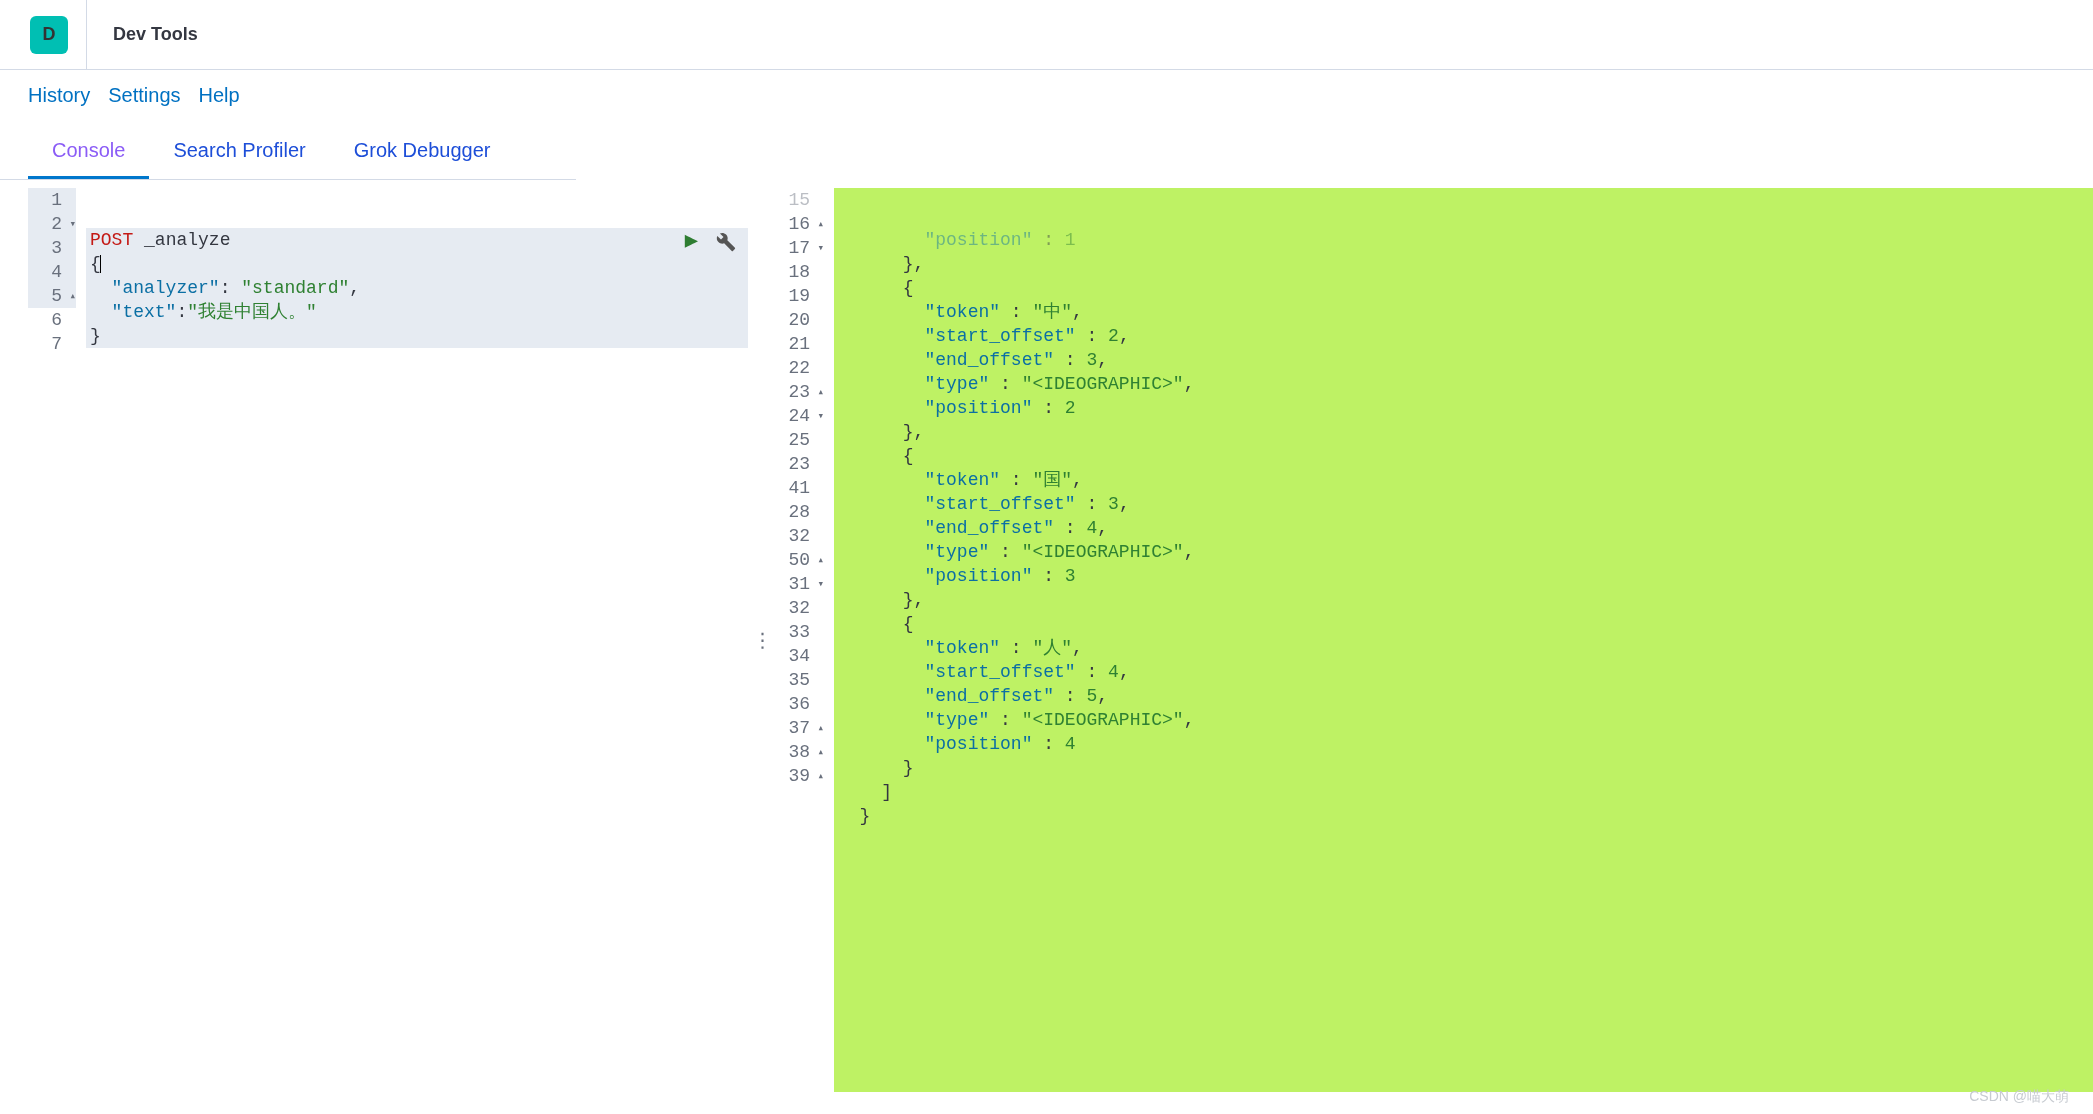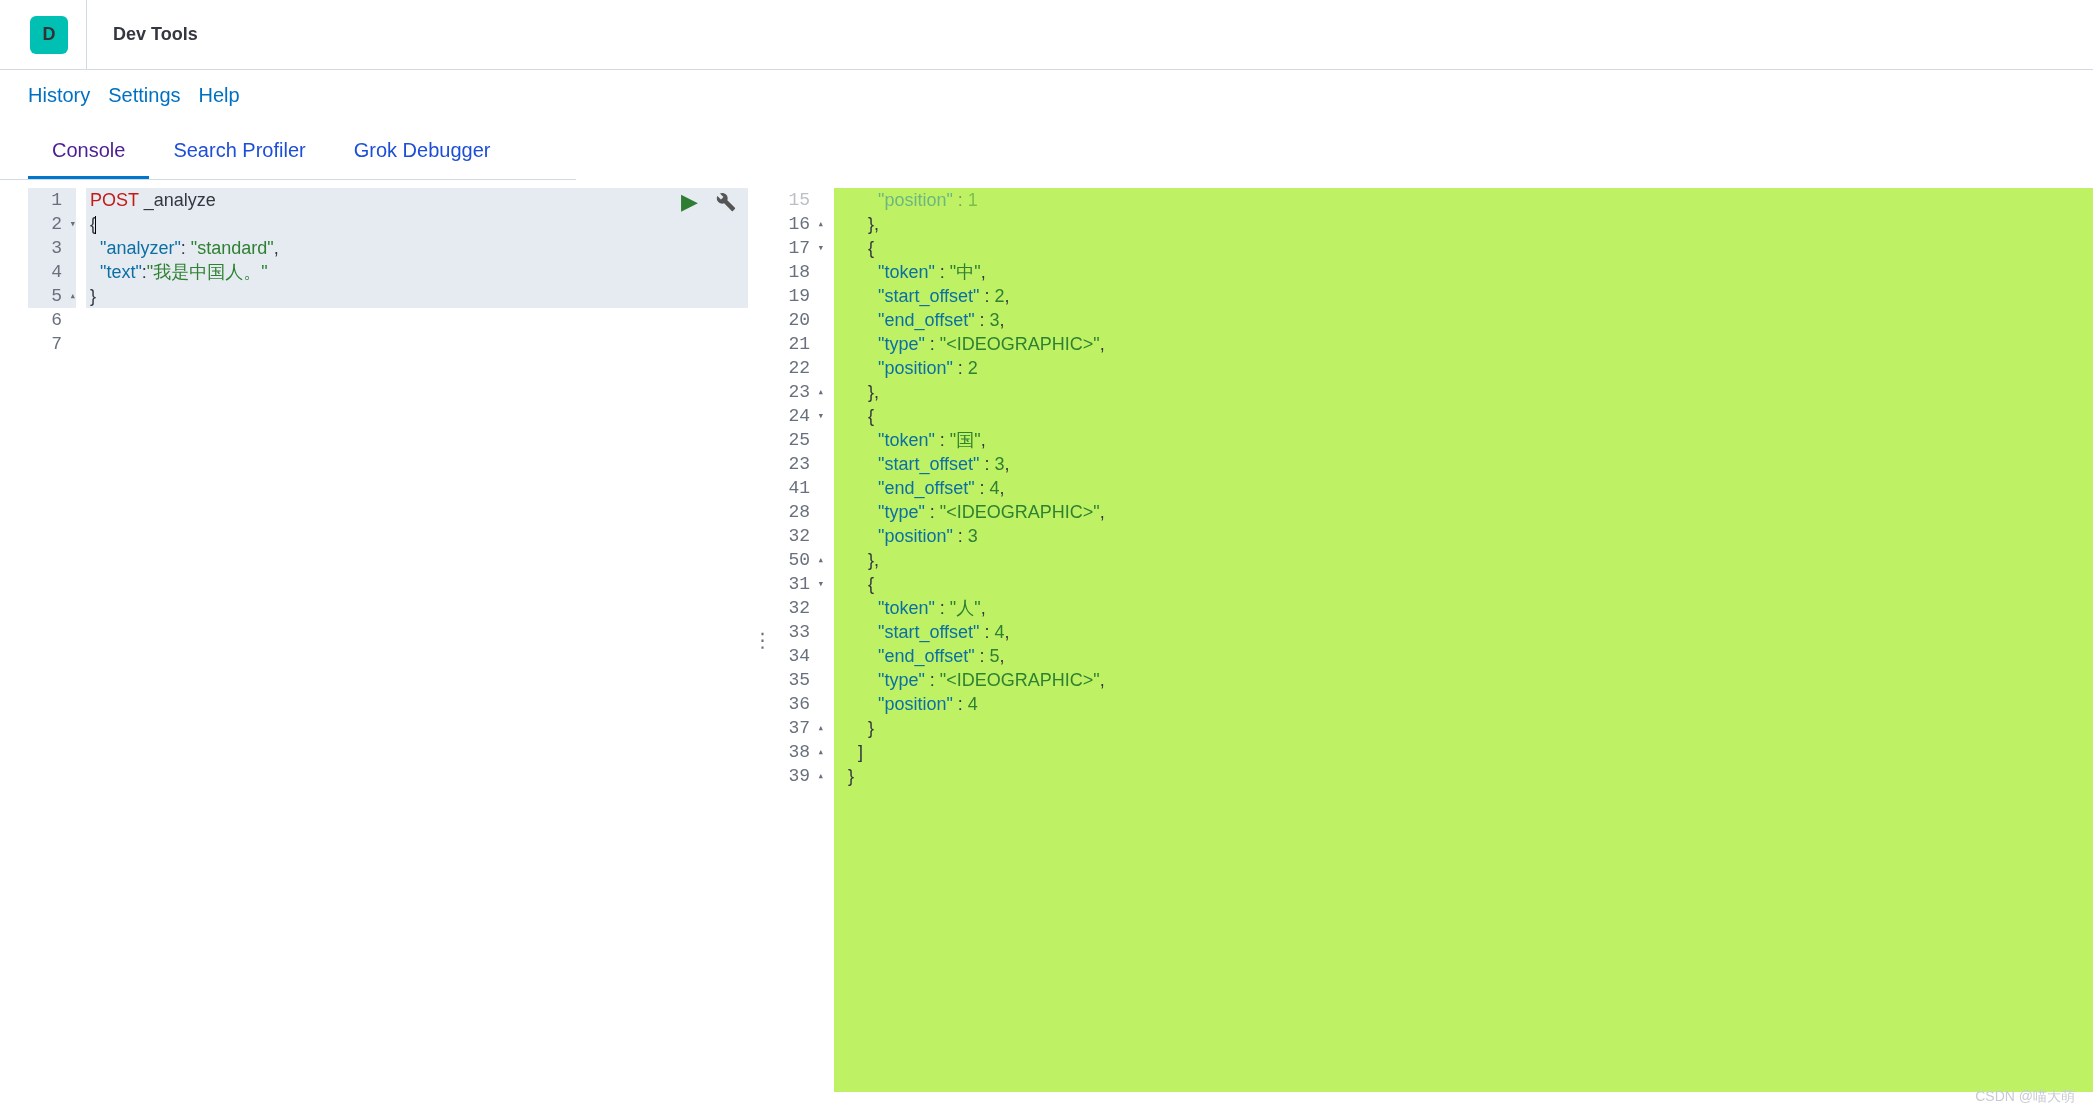--- a/index.html
+++ b/index.html
@@ -61,21 +61,21 @@
       margin-left: 28px;
     }
     .tab {
       padding: 10px 24px 14px 24px;
       font-size: 20px;
       color: #1d4ed8;
       cursor: pointer;
       border-bottom: 3px solid transparent;
     }
     .tab.active {
-      color: #4c1d95;
+      color: #8b5cf6;
       border-bottom: 3px solid #0077cc;
       font-weight: 500;
     }
     .tab-underline-wrap {
       border-bottom: 1px solid #d3dae6;
       width: 576px;
       margin-left: 0;
     }
     .main-area {
       display: flex;
@@ -127,24 +127,25 @@
       gap: 4px;
     }
     .fold {
       color: #69707d;
       font-size: 11px;
       width: 10px;
       display: inline-block;
     }
     .code-area {
       flex: 1;
-      font-family: Liberation Sans, sans-serif;
+      font-family: Liberation Mono, monospace;
       font-size: 18px;
       line-height: 24px;
       position: relative;
+      margin-top: 40px;
     }
     .code-line {
       height: 24px;
       white-space: pre;
       padding-left: 4px;
     }
     .hl-line {
       background: #e6ebf2;
     }
     .tok-method { color: #c41a16; }
@@ -167,21 +168,21 @@
       cursor: pointer;
     }
     .wrench-icon {
       color: #555;
       cursor: pointer;
       display: inline-flex;
     }
     .watermark {
       position: fixed;
       bottom: 8px;
-      right: 18px;
+      right: 24px;
       color: #c7cbd1;
       font-size: 14px;
     }
     .cursor-bar {
       display: inline-block;
       width: 1px;
       height: 18px;
       background: #000;
       vertical-align: middle;
       margin-left: -1px;

